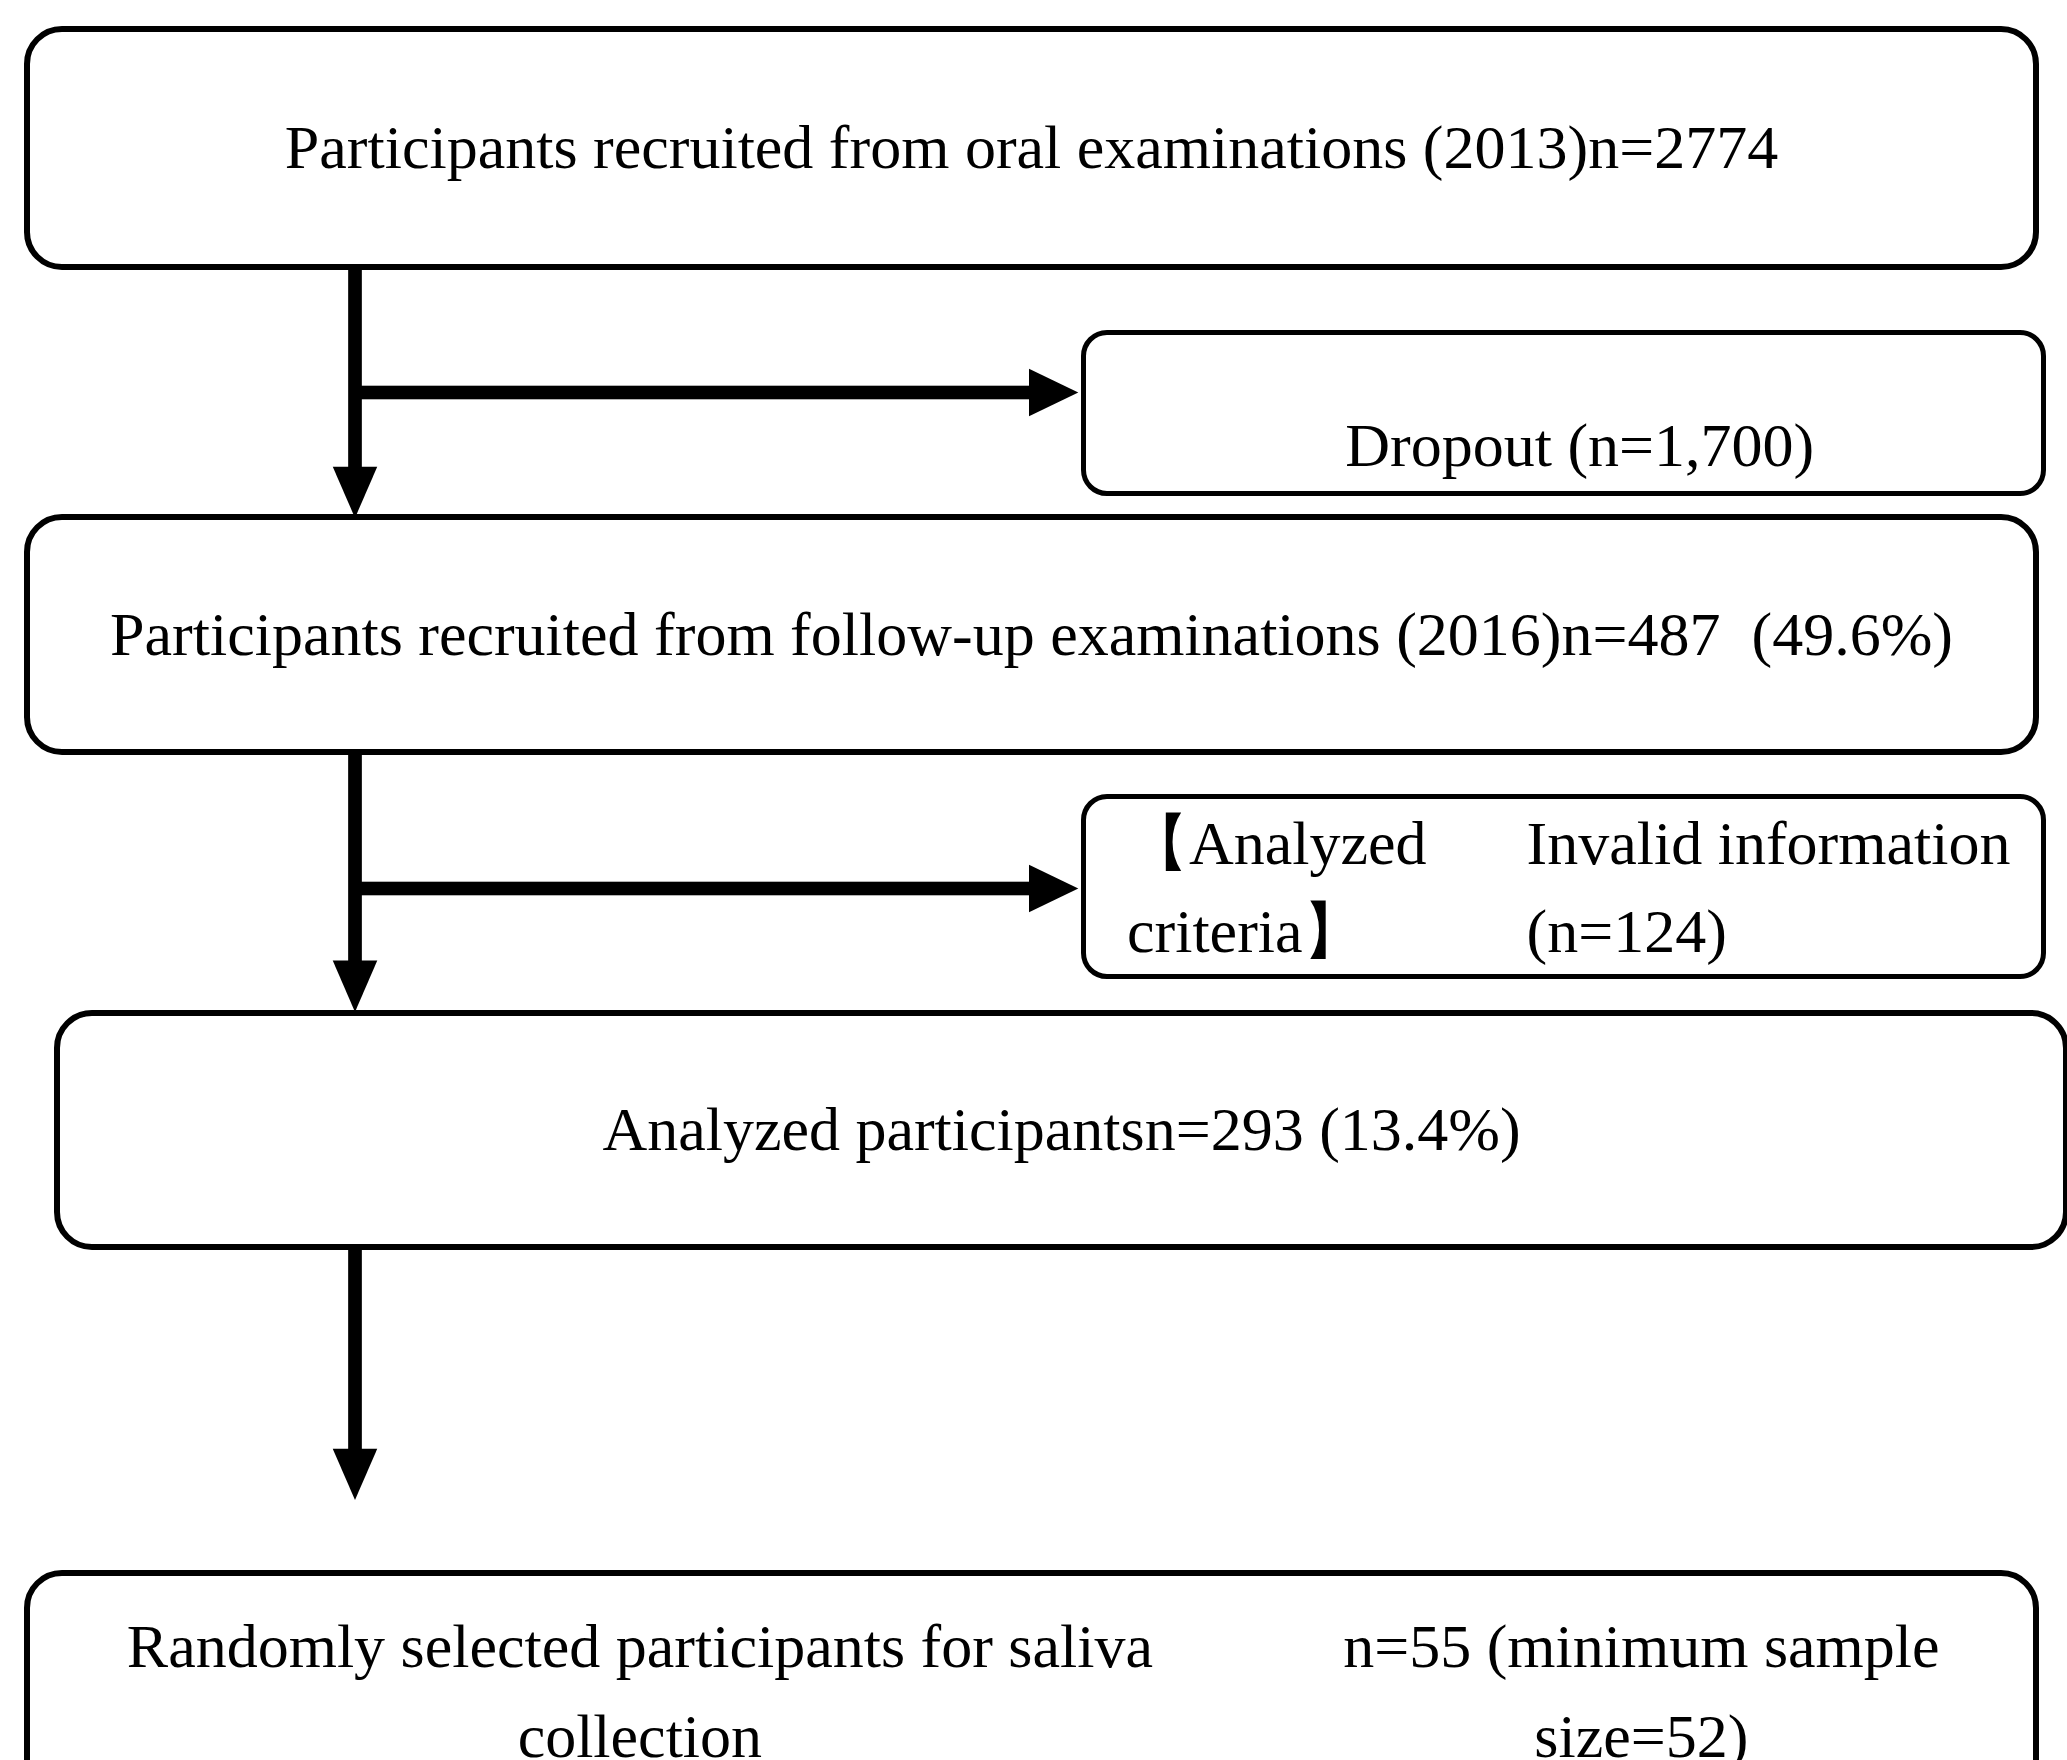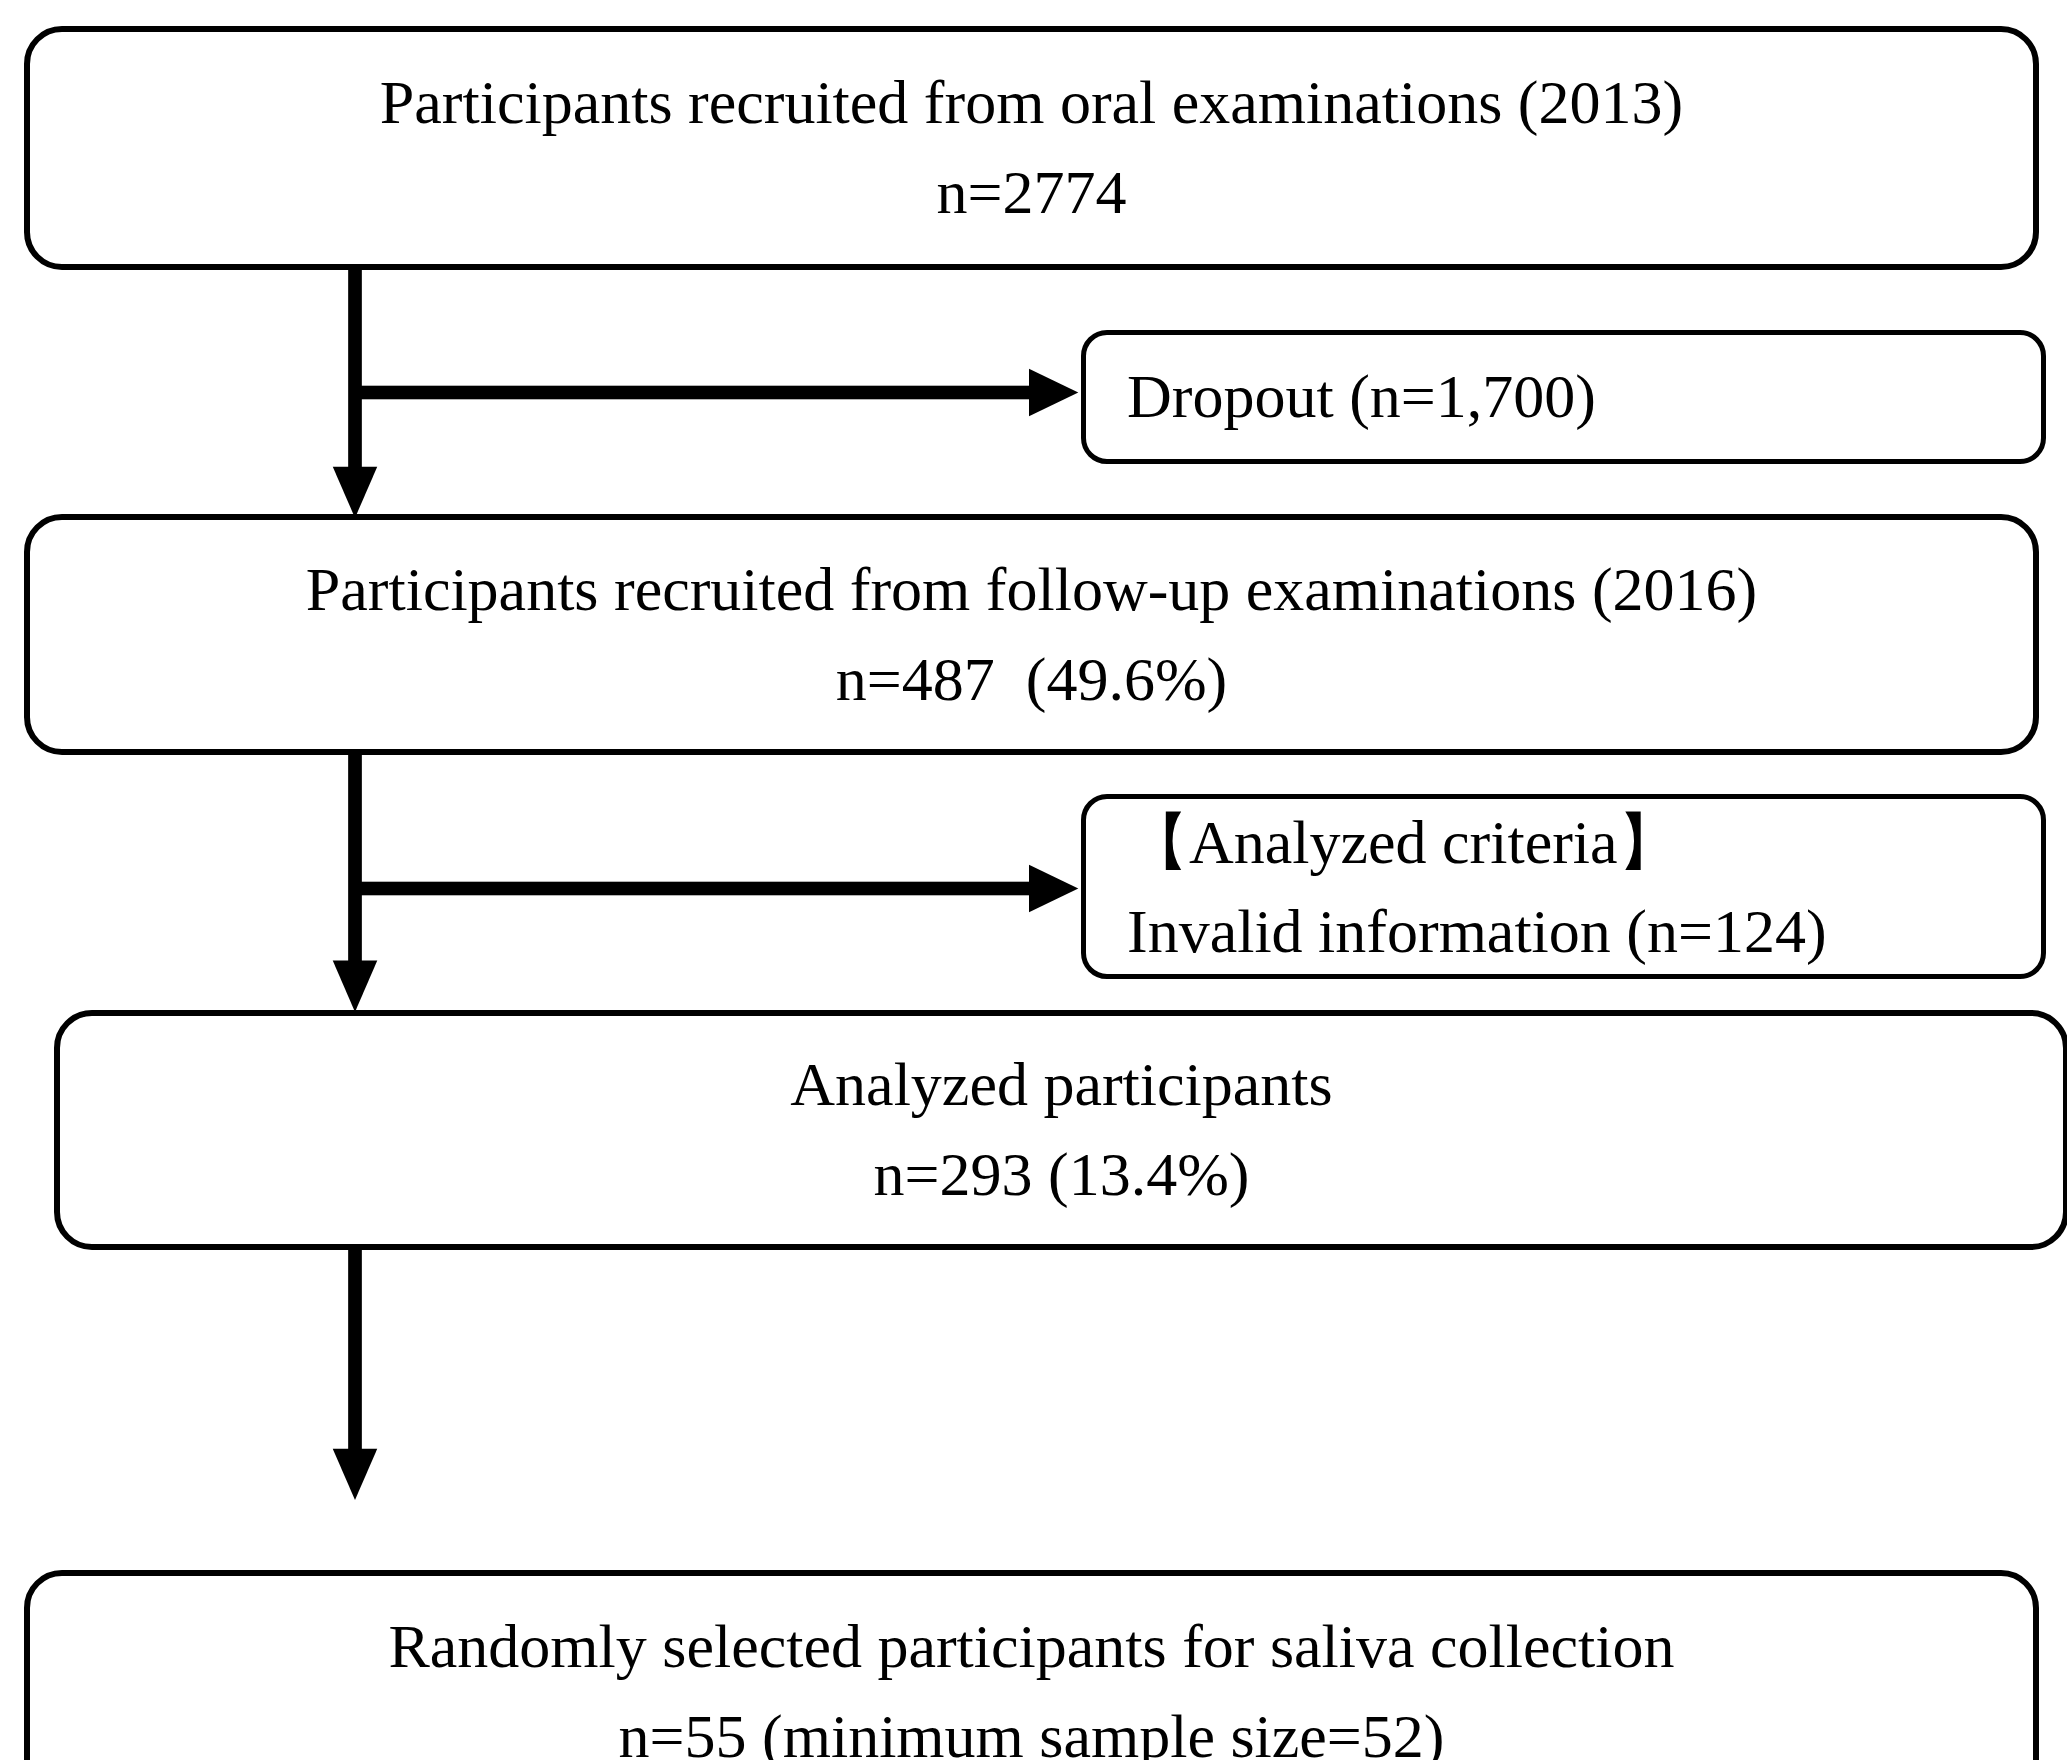--- a/index.html
+++ b/index.html
@@ -14,21 +14,21 @@
     background: #ffffff;
     font-family: "Liberation Serif", "DejaVu Serif", serif;
     color: #000000;
   }
   .flow-box {
     position: absolute;
     box-sizing: border-box;
     background: #ffffff;
     border: 6px solid #000000;
     display: flex;
-    flex-direction: column;
+    flex-direction: row;
     justify-content: center;
     align-items: center;
     text-align: center;
     font-size: 62px;
     line-height: 1.45;
     white-space: pre-wrap;
   }
   .main-box {
     left: 24px;
     width: 2015px;
@@ -38,21 +38,21 @@
     left: 1081px;
     width: 965px;
     border-width: 5.1px;
     border-radius: 26px;
     align-items: flex-start;
     text-align: left;
     padding-left: 41px;
     padding-right: 8.6px;
   }
   #box-recruited-2013 { top: 26px;   height: 244px; }
-  #box-dropout        { top: 330px;  height: 134px; }
+  #box-dropout        { top: 330px;  height: 166px; align-items: flex-end; }
   #box-recruited-2016 { top: 514px;  height: 241px; }
   #box-exclusion      { top: 794px;  height: 185px; line-height: 1.42; }
   #box-analyzed       { top: 1010px; height: 240px; margin-left: 30px; }
   #box-saliva         { top: 1570px; height: 244px; }
   .arrow {
     position: absolute;
     display: block;
   }
   .line {  }
 </style>

